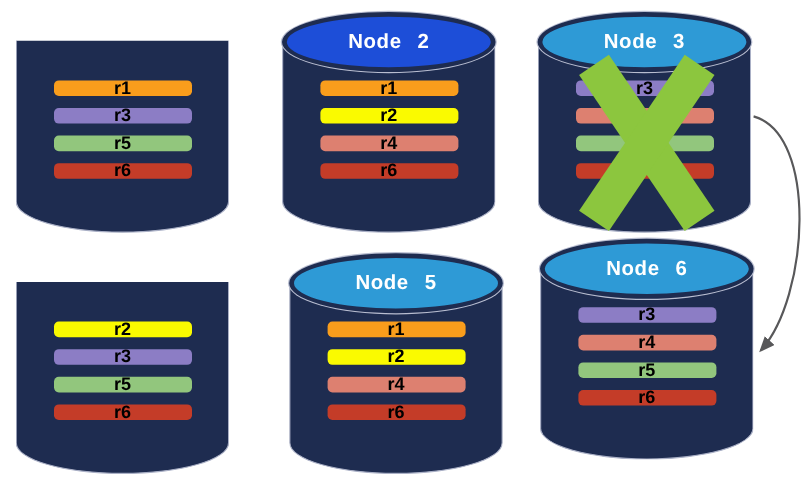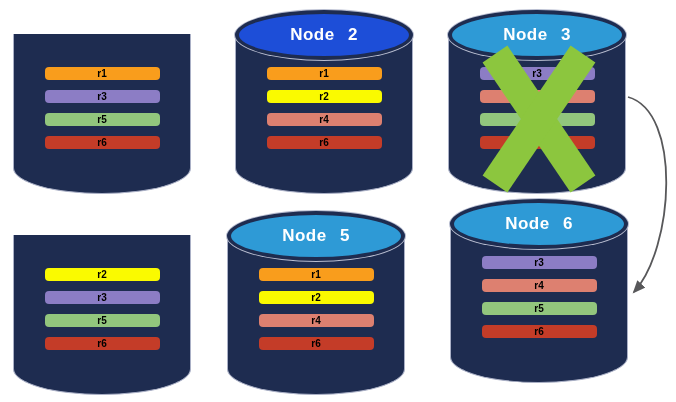--- a/index.html
+++ b/index.html
@@ -25,21 +25,21 @@
   }
   .node-title{
     color:#ffffff;font-size:17px;font-weight:bold;
     word-spacing:8px;letter-spacing:0.5px;
   }
   .bars{position:absolute;left:0;top:57px;width:178px;z-index:1;}
   .bar{
     width:115px;height:13px;margin:0 auto 10px auto;
     border-radius:4px;
     display:flex;align-items:center;justify-content:center;
-    font-size:10px;font-weight:bold;color:#000000;line-height:13px;
+    font-size:15px;font-weight:bold;color:#000000;line-height:13px;
   }
   .overlay{position:absolute;pointer-events:none;}
 </style>
 </head>
 <body>
 
 <div id="canvas">
 
   <div class="node" style="left:13px;top:10px;">
     <div class="cyl-body" style="background: rgb(30, 44, 80);"></div>
@@ -80,21 +80,21 @@
   <div class="node" style="left:13px;top:211px;">
     <div class="cyl-body" style="background: rgb(30, 44, 80);"></div>
     <div class="bars">
       <div class="bar" style="background: rgb(250, 250, 0);">r2</div>
       <div class="bar" style="background: rgb(140, 125, 197);">r3</div>
       <div class="bar" style="background: rgb(146, 198, 125);">r5</div>
       <div class="bar" style="background: rgb(196, 60, 40);">r6</div>
     </div>
   </div>
 
-  <div class="node" style="left:227px;top:211px;">
+  <div class="node" style="left:241px;top:211px;">
     <div class="cyl-body" style="background: rgb(30, 44, 80);"></div>
     <div class="cyl-top" style="background: rgb(46, 154, 214);">
       <span class="node-title">Node 5</span>
     </div>
     <div class="bars">
       <div class="bar" style="background: rgb(249, 157, 28);">r1</div>
       <div class="bar" style="background: rgb(250, 250, 0);">r2</div>
       <div class="bar" style="background: rgb(221, 128, 112);">r4</div>
       <div class="bar" style="background: rgb(196, 60, 40);">r6</div>
     </div>

